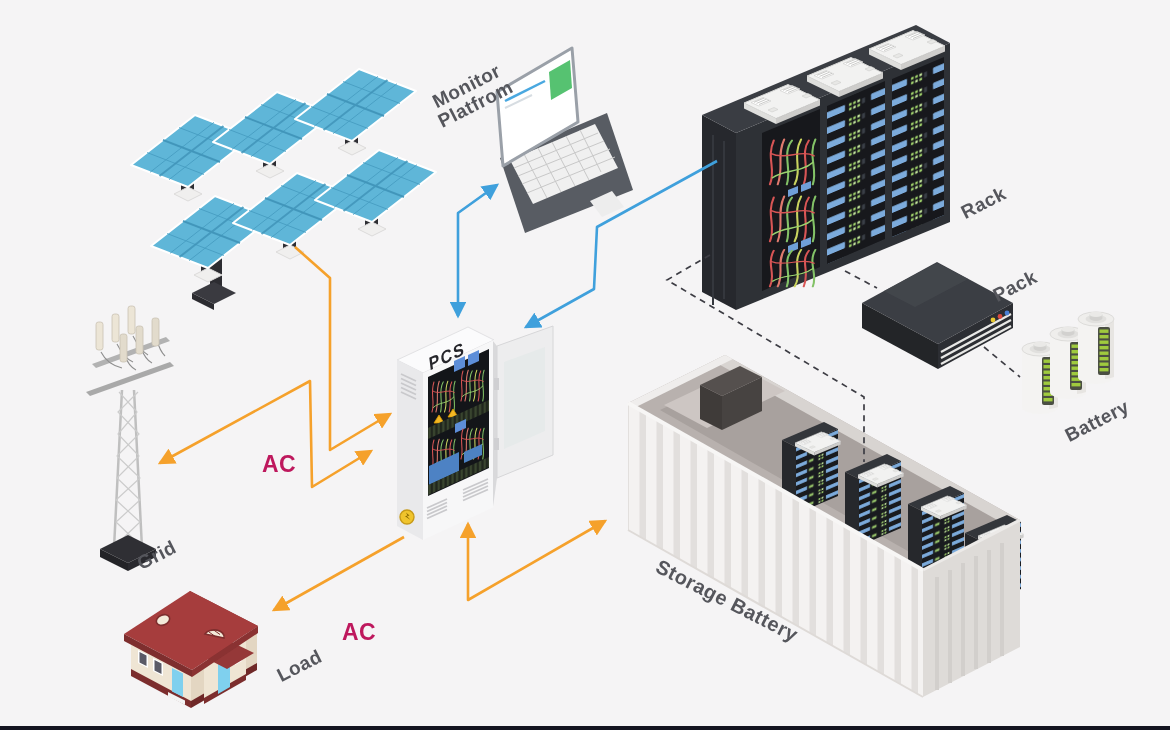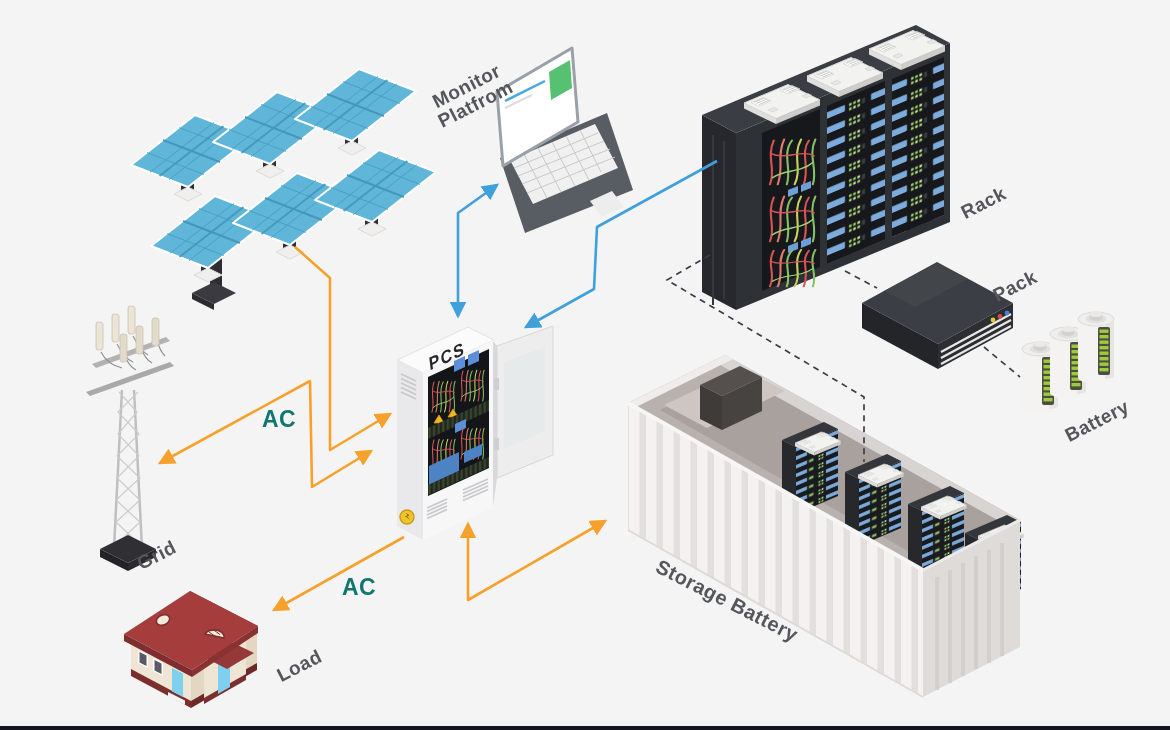--- a/index.html
+++ b/index.html
@@ -3,21 +3,21 @@
 <meta charset="utf-8">
 <style>
   html,body{margin:0;padding:0;background:#e8e8e8;}
   .stage{position:relative;width:1170px;height:730px;background:#f5f4f5;overflow:hidden;
          font-family:"Liberation Sans", sans-serif;}
   .stage svg{position:absolute;left:0;top:0;}
   .lbl{position:absolute;font-weight:bold;color:#55565c;font-size:19px;letter-spacing:.5px;
        transform-origin:0 0;white-space:nowrap;line-height:1.05;}
   .lbl.rot-ccw{transform:rotate(-27deg);}
   .lbl.rot-cw{transform:rotate(27deg);}
-  .lbl.ac{color:#0f766e;font-size:23px;letter-spacing:.5px;transform:none;}
+  .lbl.ac{color:#be185d;font-size:23px;letter-spacing:.5px;transform:none;margin-top:45px;}
   .lbl.pcs{font-size:17px;color:#26262b;letter-spacing:1.5px;transform:rotate(-25deg) skewX(-18deg);}
   .lbl.two-line{text-align:center;}
   .bottom-bar{position:absolute;left:0;bottom:0;width:100%;height:4px;background:#141420;}
 </style>
 </head>
 <body>
 
 <div class="stage">
 <svg width="1170" height="730" viewBox="0 0 1170 730">
   <defs>

